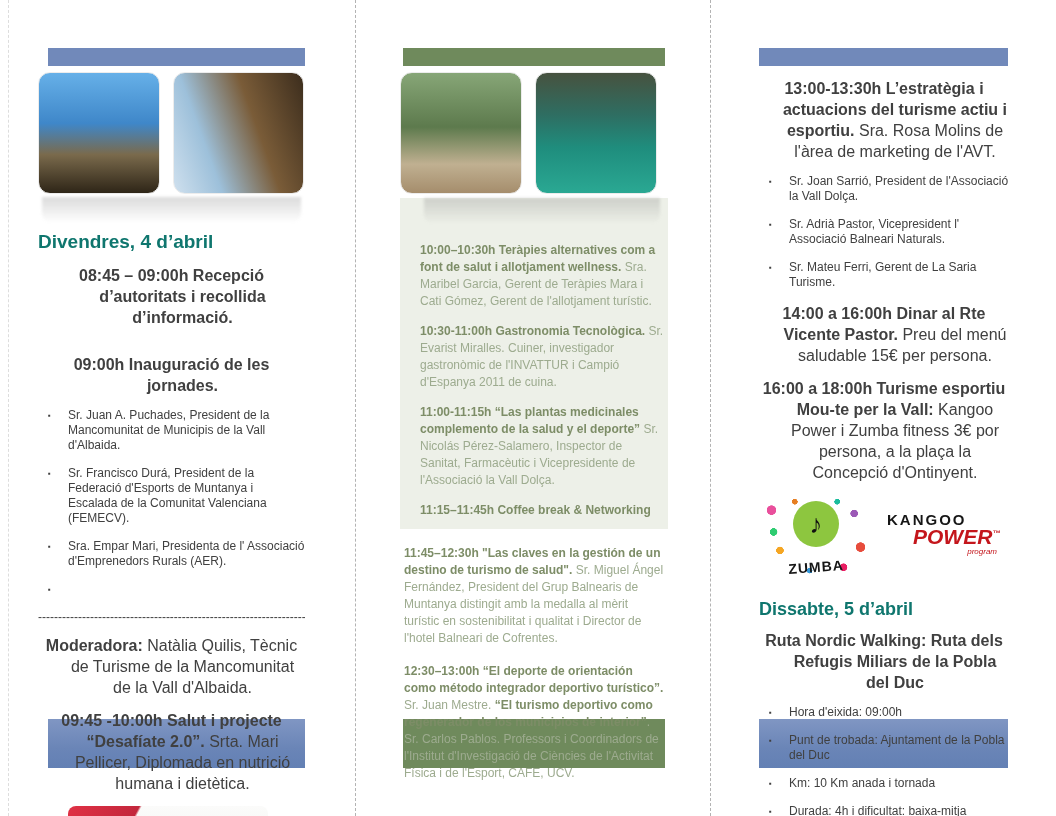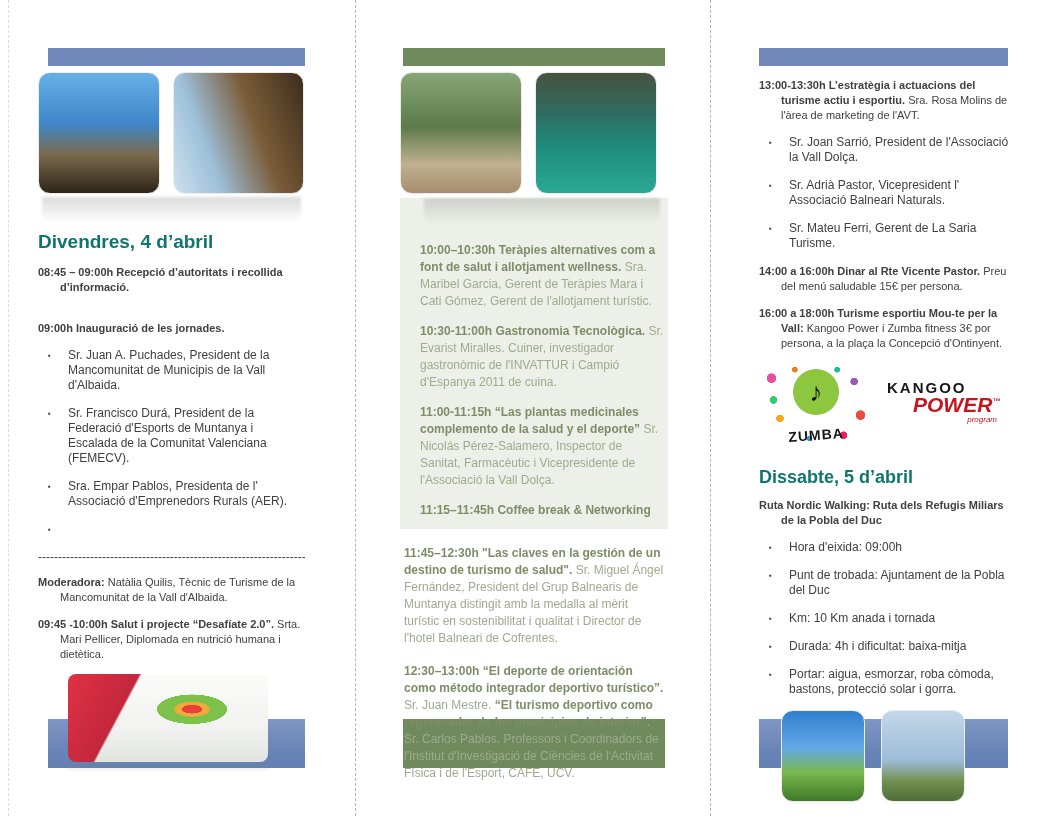--- a/index.html
+++ b/index.html
@@ -32,21 +32,21 @@
   .ph-hikers{width:122px;height:122px;background:linear-gradient(180deg,#87a677 0%,#5d7a4d 45%,#c0b091 76%,#a58d6c 100%);}
   .ph-lake{width:122px;height:122px;background:linear-gradient(180deg,#47523f 0%,#2e6e62 35%,#1f8d7d 62%,#2aa893 100%);}
   .reflect{height:26px;margin:3px 4px 0 4px;border-radius:0 0 10px 10px;
            background:linear-gradient(180deg,rgba(125,125,125,.28),rgba(255,255,255,0));filter:blur(1.5px);}
 
   
   .heading{color:#0f766e;font-size:19px;font-weight:bold;margin:8px 0 12px 0;}
   .p3 .heading{font-size:18px;margin:16px 0 10px 0;}
 
   
-  .evt{font-size:11px;line-height:15px;margin:0 0 12px 0;padding-left:22px;text-indent:-22px;}
+  .evt{font-size:16px;line-height:21px;margin:0 0 12px 0;padding-left:22px;text-indent:-22px;text-align:center;}
   .b{font-weight:bold;}
   .gap-lg{margin-top:26px;}
   .bullet-row{display:flex;font-size:12px;line-height:15px;margin:0 0 13px 0;padding-left:10px;}
   .bullet-glyph{flex:none;width:20px;font-size:8px;line-height:15px;}
   .sep{font-size:12px;line-height:15px;white-space:nowrap;overflow:hidden;margin:4px 0 10px 0;}
 
   .salad{width:200px;height:88px;margin:2px 0 0 30px;border-radius:8px;
     background:
       radial-gradient(ellipse 62px 26px at 62% 40%, #e8413c 0 16%, #f2a93b 17% 28%, #7cc24a 29% 56%, rgba(0,0,0,0) 57%),
       linear-gradient(118deg,#e03145 0%,#c3273c 29%,rgba(255,255,255,0) 30%),
@@ -121,21 +121,21 @@
     <div class="bullet-row">
       <span class="bullet-glyph">▪</span>
       <span>Sr. Juan A. Puchades, President de la Mancomunitat de Municipis de la Vall d'Albaida.</span>
     </div>
     <div class="bullet-row">
       <span class="bullet-glyph">▪</span>
       <span>Sr. Francisco Durá, President de la Federació d'Esports de Muntanya i Escalada de la Comunitat Valenciana (FEMECV).</span>
     </div>
     <div class="bullet-row">
       <span class="bullet-glyph">▪</span>
-      <span>Sra. Empar Pablos, Presidenta de l' Associació d'Emprenedors Rurals (AER).</span>
+      <span>Sra. Empar Mari, Presidenta de l' Associació d'Emprenedors Rurals (AER).</span>
     </div>
     <div class="bullet-row">
       <span class="bullet-glyph">▪</span>
     </div>
 
     <div class="sep">--------------------------------------------------------------------------------</div>
 
     <p class="evt"><span class="b">Moderadora:</span><span> Natàlia Quilis, Tècnic de Turisme de la Mancomunitat de la Vall d'Albaida.</span></p>
 
     <p class="evt"><span class="b">09:45 -10:00h Salut i projecte “Desafíate 2.0”.</span><span> Srta. Mari Pellicer, Diplomada en nutrició humana i dietètica.</span></p>

